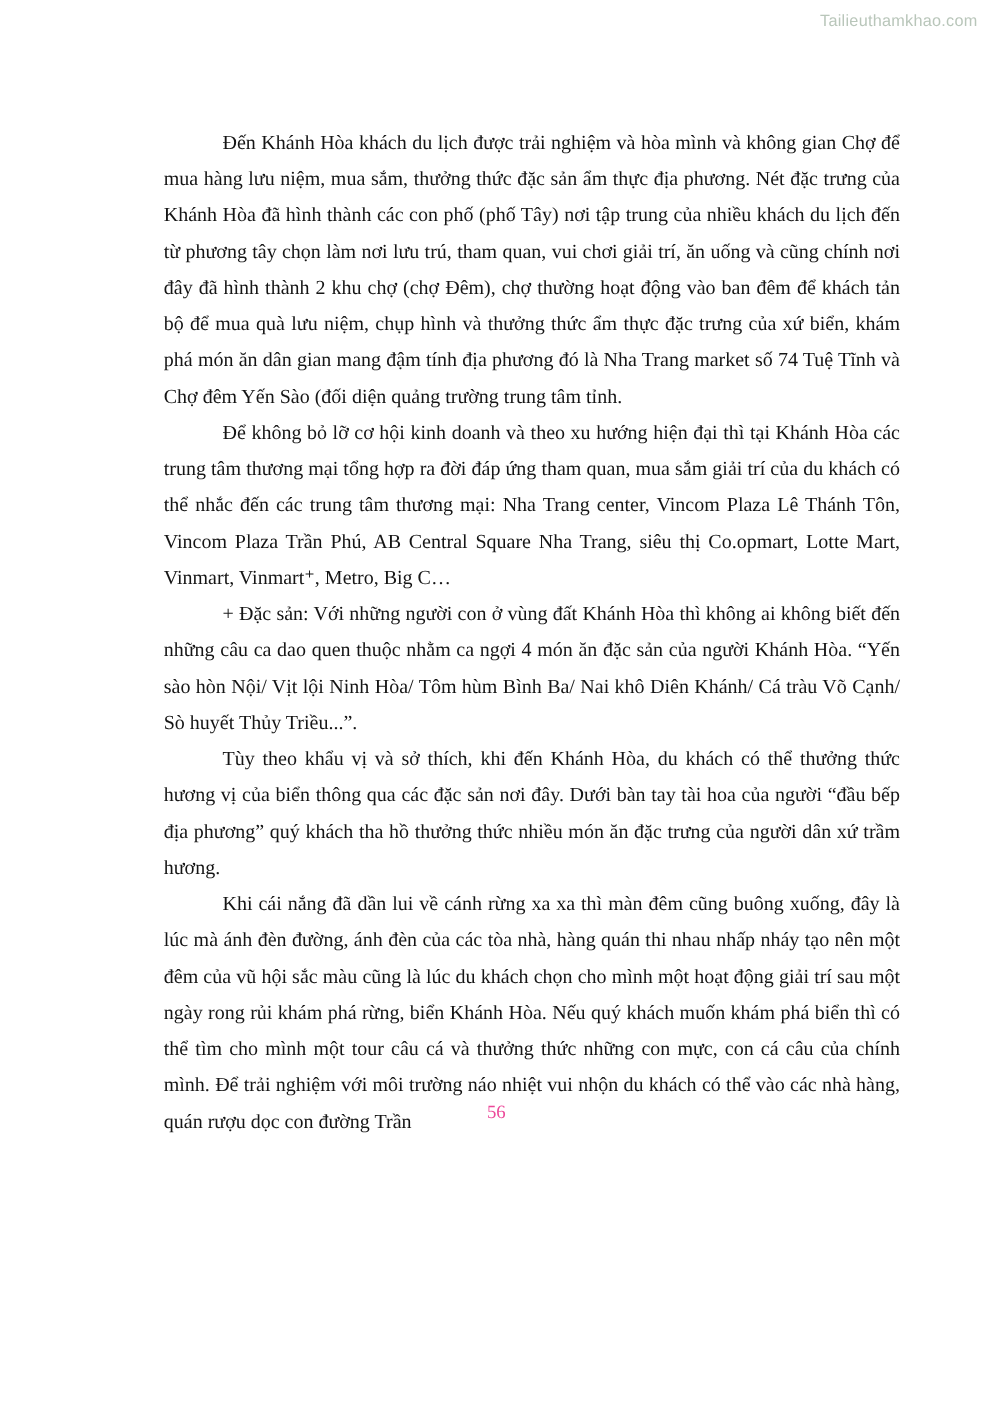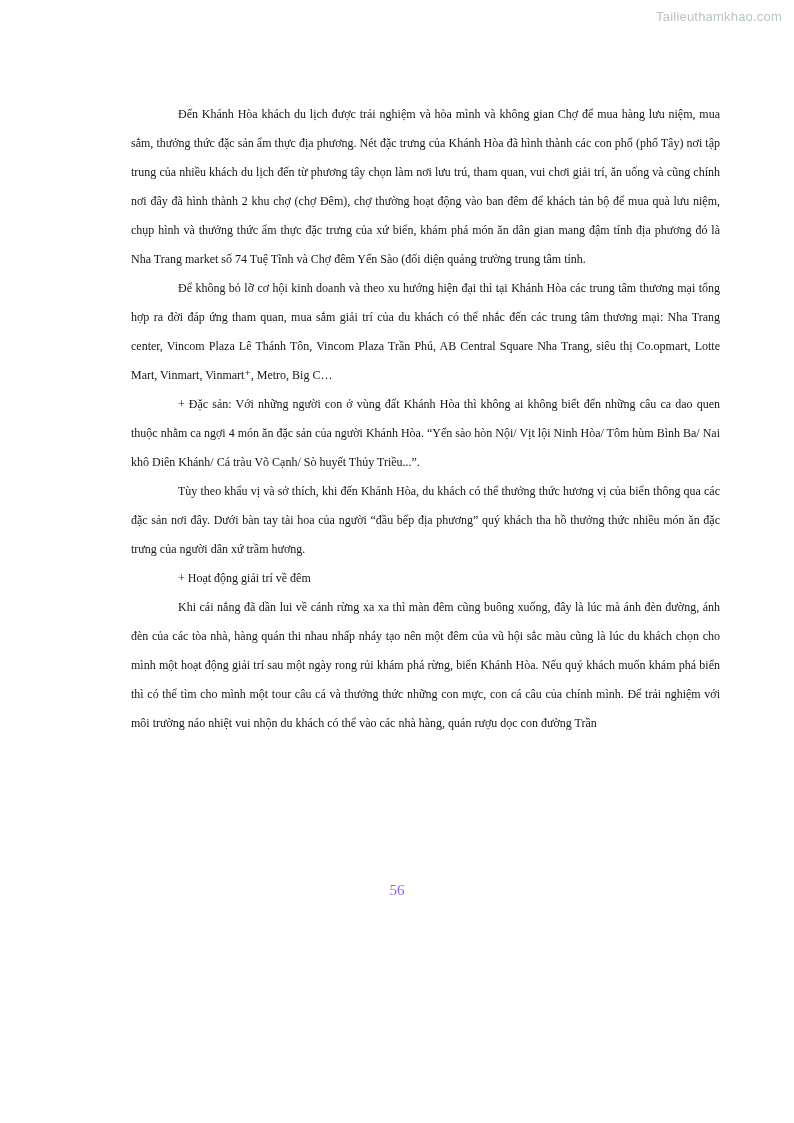--- a/index.html
+++ b/index.html
@@ -25,59 +25,58 @@
     color: #b9c6ba;
     letter-spacing: 0.2px;
     cursor: pointer;
   }
   .content {
     position: absolute;
     top: 100px;
     left: 131px;
     width: 589px;
     text-align: justify;
-    font-size: 12px;
+    font-size: 16px;
     line-height: 29px;
   }
   .content p {
     margin: 0;
     padding: 0;
     text-indent: 47px;
   }
   .bold-lead {
     font-weight: normal;
   }
   .page-number {
     position: absolute;
     bottom: 53px;
     left: 0;
     width: 100%;
     text-align: center;
     font-size: 15px;
-    color: #8b5cf6;
+    color: #ec4899;
   }
 </style>
 </head>
 <body>
 
 <div class="page">
 
   <div class="watermark">Tailieuthamkhao.com</div>
 
   <div class="content">
 
     <p><span class="bold-lead"></span><span>Đến Khánh Hòa khách du lịch được trải nghiệm và hòa mình và không gian Chợ để mua hàng lưu niệm, mua sắm, thưởng thức đặc sản ẩm thực địa phương. Nét đặc trưng của Khánh Hòa đã hình thành các con phố (phố Tây) nơi tập trung của nhiều khách du lịch đến từ phương tây chọn làm nơi lưu trú, tham quan, vui chơi giải trí, ăn uống và cũng chính nơi đây đã hình thành 2 khu chợ (chợ Đêm), chợ thường hoạt động vào ban đêm để khách tản bộ để mua quà lưu niệm, chụp hình và thưởng thức ẩm thực đặc trưng của xứ biển, khám phá món ăn dân gian mang đậm tính địa phương đó là Nha Trang market số 74 Tuệ Tĩnh và Chợ đêm Yến Sào (đối diện quảng trường trung tâm tỉnh.</span></p>
 
     <p><span class="bold-lead"></span><span>Để không bỏ lỡ cơ hội kinh doanh và theo xu hướng hiện đại thì tại Khánh Hòa các trung tâm thương mại tổng hợp ra đời đáp ứng tham quan, mua sắm giải trí của du khách có thể nhắc đến các trung tâm thương mại: Nha Trang center, Vincom Plaza Lê Thánh Tôn, Vincom Plaza Trần Phú, AB Central Square Nha Trang, siêu thị Co.opmart, Lotte Mart, Vinmart, Vinmart⁺, Metro, Big C…</span></p>
 
     <p><span class="bold-lead">+ Đặc sản</span><span>: Với những người con ở vùng đất Khánh Hòa thì không ai không biết đến những câu ca dao quen thuộc nhằm ca ngợi 4 món ăn đặc sản của người Khánh Hòa. “Yến sào hòn Nội/ Vịt lội Ninh Hòa/ Tôm hùm Bình Ba/ Nai khô Diên Khánh/ Cá tràu Võ Cạnh/ Sò huyết Thủy Triều...”.</span></p>
 
     <p><span class="bold-lead"></span><span>Tùy theo khẩu vị và sở thích, khi đến Khánh Hòa, du khách có thể thưởng thức hương vị của biển thông qua các đặc sản nơi đây. Dưới bàn tay tài hoa của người “đầu bếp địa phương” quý khách tha hồ thưởng thức nhiều món ăn đặc trưng của người dân xứ trầm hương.</span></p>
 
-    <p><span class="bold-lead">+ Hoạt động giải trí về đêm</span><span></span></p>
 
     <p><span class="bold-lead"></span><span>Khi cái nắng đã dần lui về cánh rừng xa xa thì màn đêm cũng buông xuống, đây là lúc mà ánh đèn đường, ánh đèn của các tòa nhà, hàng quán thi nhau nhấp nháy tạo nên một đêm của vũ hội sắc màu cũng là lúc du khách chọn cho mình một hoạt động giải trí sau một ngày rong rủi khám phá rừng, biển Khánh Hòa. Nếu quý khách muốn khám phá biển thì có thể tìm cho mình một tour câu cá và thưởng thức những con mực, con cá câu của chính mình. Để trải nghiệm với môi trường náo nhiệt vui nhộn du khách có thể vào các nhà hàng, quán rượu dọc con đường Trần</span></p>
 
   </div>
 
   <div class="page-number">56</div>
 
 </div>
 
 </body></html>

